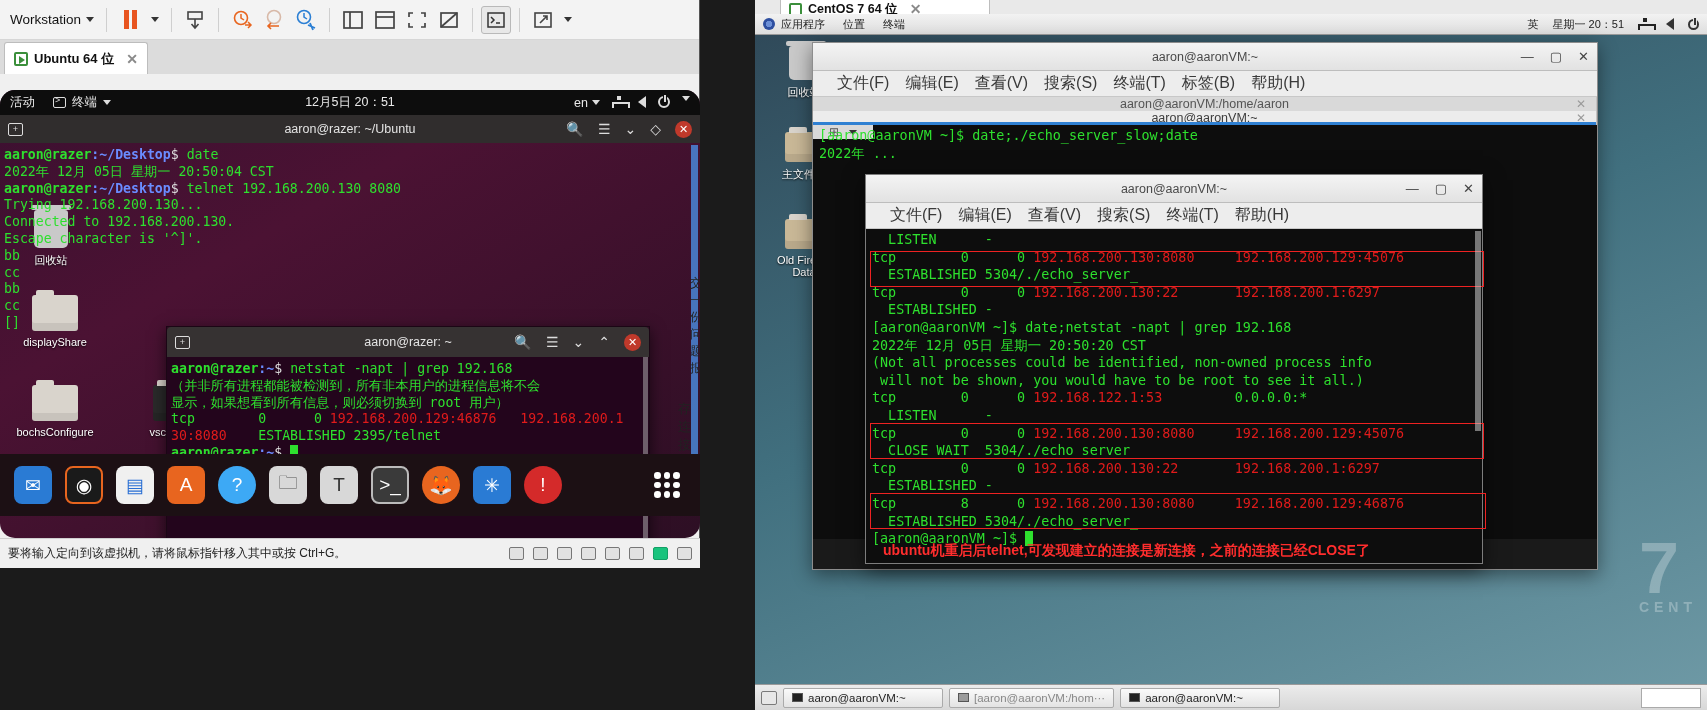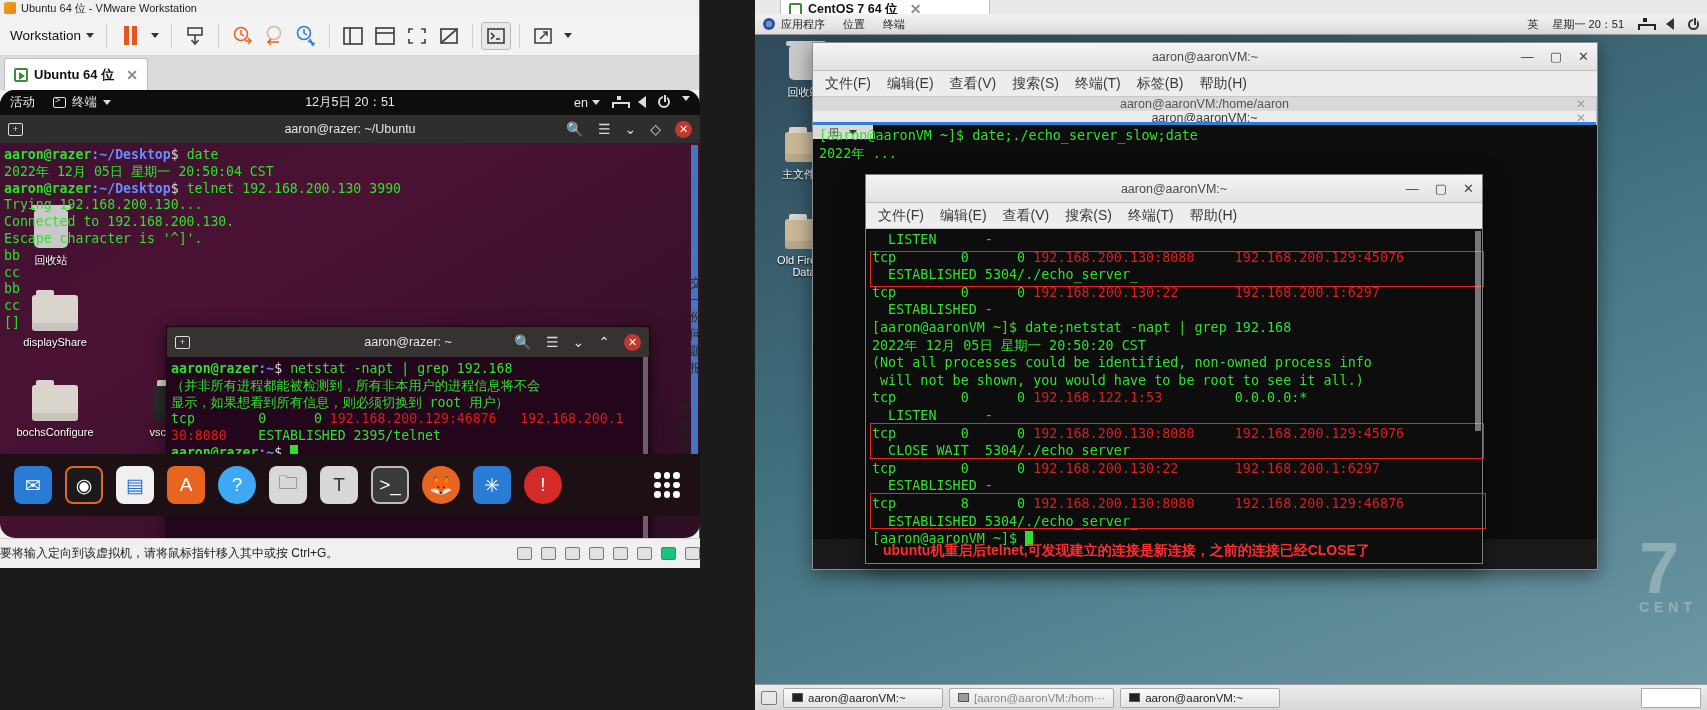--- a/index.html
+++ b/index.html
@@ -94,21 +94,21 @@
   
   #ub-dock{position:absolute;left:0;bottom:22px;width:700px;height:62px;background:#1c1014;
            display:flex;align-items:center;gap:13px;padding:0 14px;}
   .dock-ico{width:38px;height:38px;border-radius:8px;display:flex;align-items:center;
             justify-content:center;font-size:19px;color:#fff;}
   .grid-dots{width:26px;height:26px;display:grid;grid-template-columns:repeat(3,1fr);
              grid-template-rows:repeat(3,1fr);gap:3px;}
   .grid-dots i{background:#fff;border-radius:50%;display:block;}
 
   .vmw-statusbar{position:absolute;left:0;bottom:0;width:700px;height:30px;background:#f0f0f0;
-                 border-top:1px solid #cfcfcf;display:flex;align-items:center;padding:0 0;
+                 border-top:1px solid #cfcfcf;display:flex;align-items:center;padding:0 8px;
                  font-size:12px;color:#222;}
   .sb-icons{margin-left:auto;display:flex;gap:9px;align-items:center;}
   .sb-ico{width:15px;height:13px;border:1px solid #777;border-radius:2px;background:#e2e2e2;}
   .sb-ico.green{background:#19c37d;border-color:#12a066;}
 
   
   #vmware-right{position:absolute;left:755px;top:0;width:952px;height:710px;background:#f0f0f0;}
   .cr-titlebar{height:14px;background:#e9e9e9;}
   .cr-tab{position:absolute;left:25px;top:-4px;width:210px;height:26px;background:#fff;
           border:1px solid #bdbdbd;border-radius:3px 3px 0 0;display:flex;align-items:center;
@@ -131,21 +131,21 @@
   .watermark small{font-size:14px;letter-spacing:5px;display:block;text-align:right;margin-top:-10px;}
 
   
   #cos-outer{position:absolute;left:57px;top:28px;width:786px;height:528px;background:#1a1a1a;
              border:1px solid #8d8d8d;box-shadow:0 5px 18px rgba(0,0,0,.45);}
   .gtk-title{height:28px;background:linear-gradient(#f4f4f4,#e2e2e2);border-bottom:1px solid #bdbdbd;
              display:flex;align-items:center;padding:0 8px;font-size:12.5px;color:#4a4a4a;}
   .gtk-title .ttxt{position:absolute;left:0;right:0;text-align:center;pointer-events:none;}
   .gtk-title .wbtns{margin-left:auto;display:flex;gap:16px;font-size:13px;color:#444;z-index:3;}
   .gtk-menu{height:26px;background:#ededed;border-bottom:1px solid #c8c8c8;display:flex;
-            align-items:center;gap:16px;padding:0 12px;font-size:14px;color:#3a3a3a;}
+            align-items:center;gap:16px;padding:0 24px;font-size:16px;color:#3a3a3a;}
   .gtk-tabs{height:28px;background:#d9d9d9;display:flex;flex-direction:column;}
   .gtk-tab{flex:1;display:flex;align-items:center;justify-content:center;font-size:12.5px;
            color:#555;position:relative;border-right:1px solid #c3c3c3;}
   .gtk-tab.active{background:#ececec;color:#3c3c3c;}
   .gtk-tab.active:after{content:"";position:absolute;left:0;right:0;bottom:0;height:3px;background:#2f80d2;}
   .gtk-tab .x{position:absolute;right:10px;color:#9a9a9a;font-size:12px;}
   .gtk-tabs .tright{width:60px;display:flex;align-items:center;justify-content:center;gap:10px;
            background:#d9d9d9;font-size:12px;color:#555;}
   .cos-body{font-family:"DejaVu Sans Mono","Liberation Mono",monospace;font-size:13.4px;
             line-height:17.6px;color:#2ee02e;white-space:pre;padding:2px 6px;background:#0d0d0d;}
@@ -167,24 +167,20 @@
   .tb-sq{width:11px;height:9px;background:#222;border:1px solid #555;}
   .tb-sq.grey{background:#9b9b9b;}
   .tb-blank{width:60px;height:20px;background:#fff;border:1px solid #aaa;margin-left:auto;}
   .tb-left-ico{width:16px;height:14px;border:1px solid #7a7a7a;background:#e7e7e7;border-radius:2px;}
 </style>
 </head>
 <body>
 
 <div id="vmware-left">
 
-  <div class="vmw-titlebar">
-    <span class="tb-ico"></span>
-    <span>Ubuntu 64 位 - VMware Workstation</span>
-  </div>
 
   <div class="vmw-toolbar">
     <div class="vmw-menu">
       <span>Workstation</span>
       <span class="caret"></span>
     </div>
     <div class="tb-sep"></div>
     <div class="tb-btn">
       <span class="pausebars">
           <i></i>
@@ -321,21 +317,21 @@
         <span class="t-right">
           <span class="hdr-ico">🔍</span>
           <span class="hdr-ico">☰</span>
           <span class="hdr-ico">⌄</span>
           <span class="hdr-ico">◇</span>
           <span class="close-circ">✕</span>
         </span>
       </div>
       <div class="ubt-body"><span class="gb">aaron@razer</span><span class="blue">:~/Desktop</span><span class="wht">$ </span><span class="g">date</span>
 <span class="g">2022年 12月 05日 星期一 20:50:04 CST</span>
-<span class="gb">aaron@razer</span><span class="blue">:~/Desktop</span><span class="wht">$ </span><span class="g">telnet 192.168.200.130 3990</span>
+<span class="gb">aaron@razer</span><span class="blue">:~/Desktop</span><span class="wht">$ </span><span class="g">telnet 192.168.200.130 8080</span>
 <span class="g">Trying 192.168.200.130...</span>
 <span class="g">Connected to 192.168.200.130.</span>
 <span class="g">Escape character is '^]'.</span>
 <span class="g">bb</span>
 <span class="g">cc</span>
 <span class="g">bb</span>
 <span class="g">cc</span>
 <span class="g">[]</span></div>
       <div style="position:absolute;right:2px;top:30px;width:7px;height:350px;background:#4a86d8;opacity:.85"></div>
     </div>

